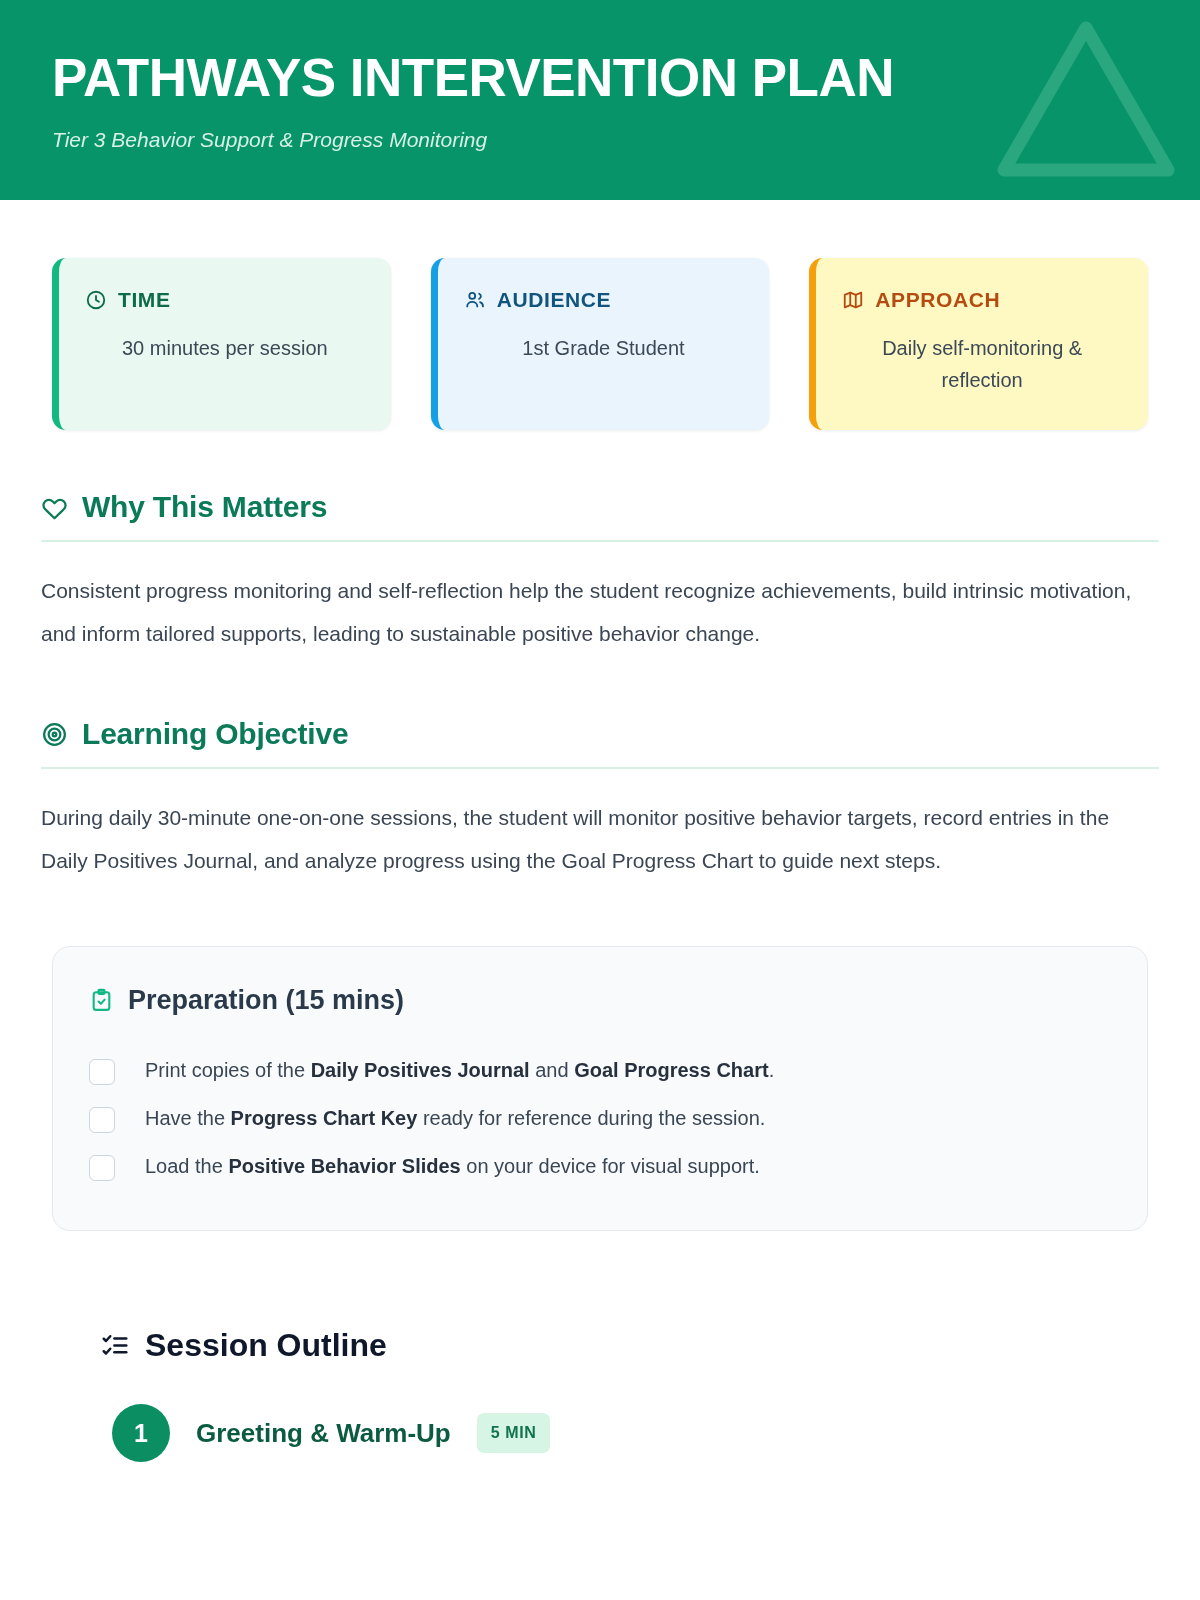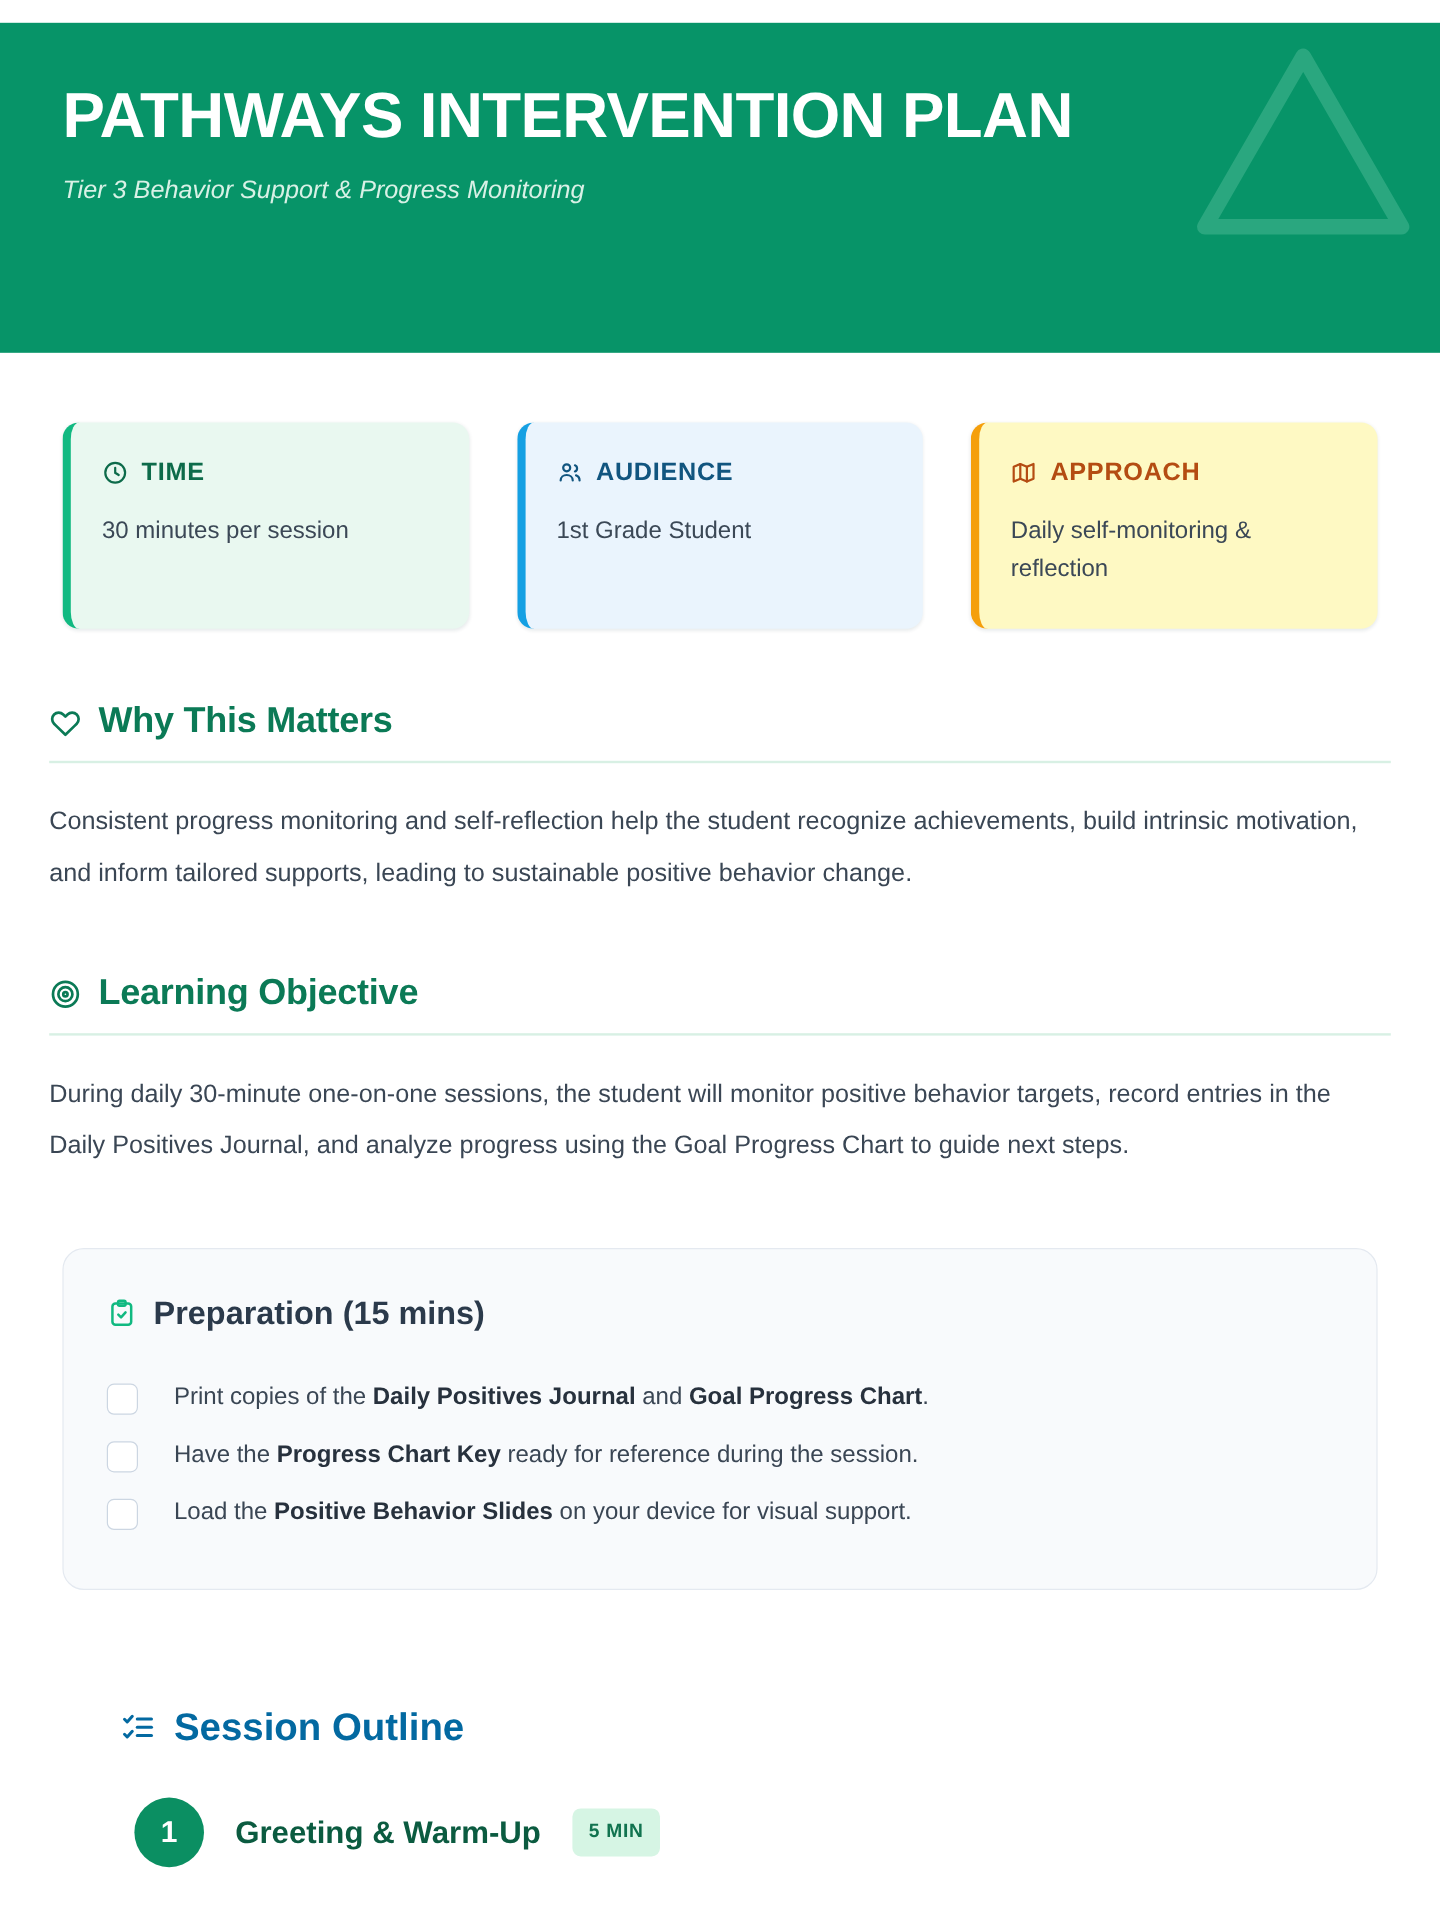--- a/index.html
+++ b/index.html
@@ -9,24 +9,23 @@
     height: 1600px;
     background: #ffffff;
     font-family: "Liberation Sans", sans-serif;
     overflow: hidden;
   }
 
   
   .header {
     position: relative;
     width: 1200px;
-    height: 275px;
+    height: 200px;
     background: #079468;
     overflow: hidden;
-    margin-top: 19px;
   }
   .header-deco {
     position: absolute;
     right: 14px;
     top: 12px;
     width: 200px;
     height: 175px;
     opacity: 1;
     pointer-events: none;
   }
@@ -52,20 +51,21 @@
     line-height: 28px;
     font-style: italic;
     font-weight: 400;
   }
 
   
   .cards {
     display: flex;
     gap: 40px;
     padding: 58px 52px 0 52px;
+    text-align: center;
   }
   .card {
     flex: 1;
     min-height: 172px;
     border-radius: 14px;
     border-left-style: solid;
     border-left-width: 7px;
     padding: 30px 26px 24px 26px;
     box-shadow: 0 1px 3px rgba(16,40,60,0.09);
   }
@@ -155,21 +155,21 @@
     color: #3a4654;
   }
   .prep-text b { font-weight: 700; color: #27313d; }
 
   
   .outline-wrap { padding: 84px 52px 0 100px; }
   .outline-head {
     display: flex;
     align-items: center;
     gap: 15px;
-    color: #0369a1;
+    color: #0f172a;
     font-size: 32px;
     font-weight: 700;
   }
   .step {
     display: flex;
     align-items: center;
     gap: 26px;
     margin-top: 40px;
     padding-left: 12px;
   }

